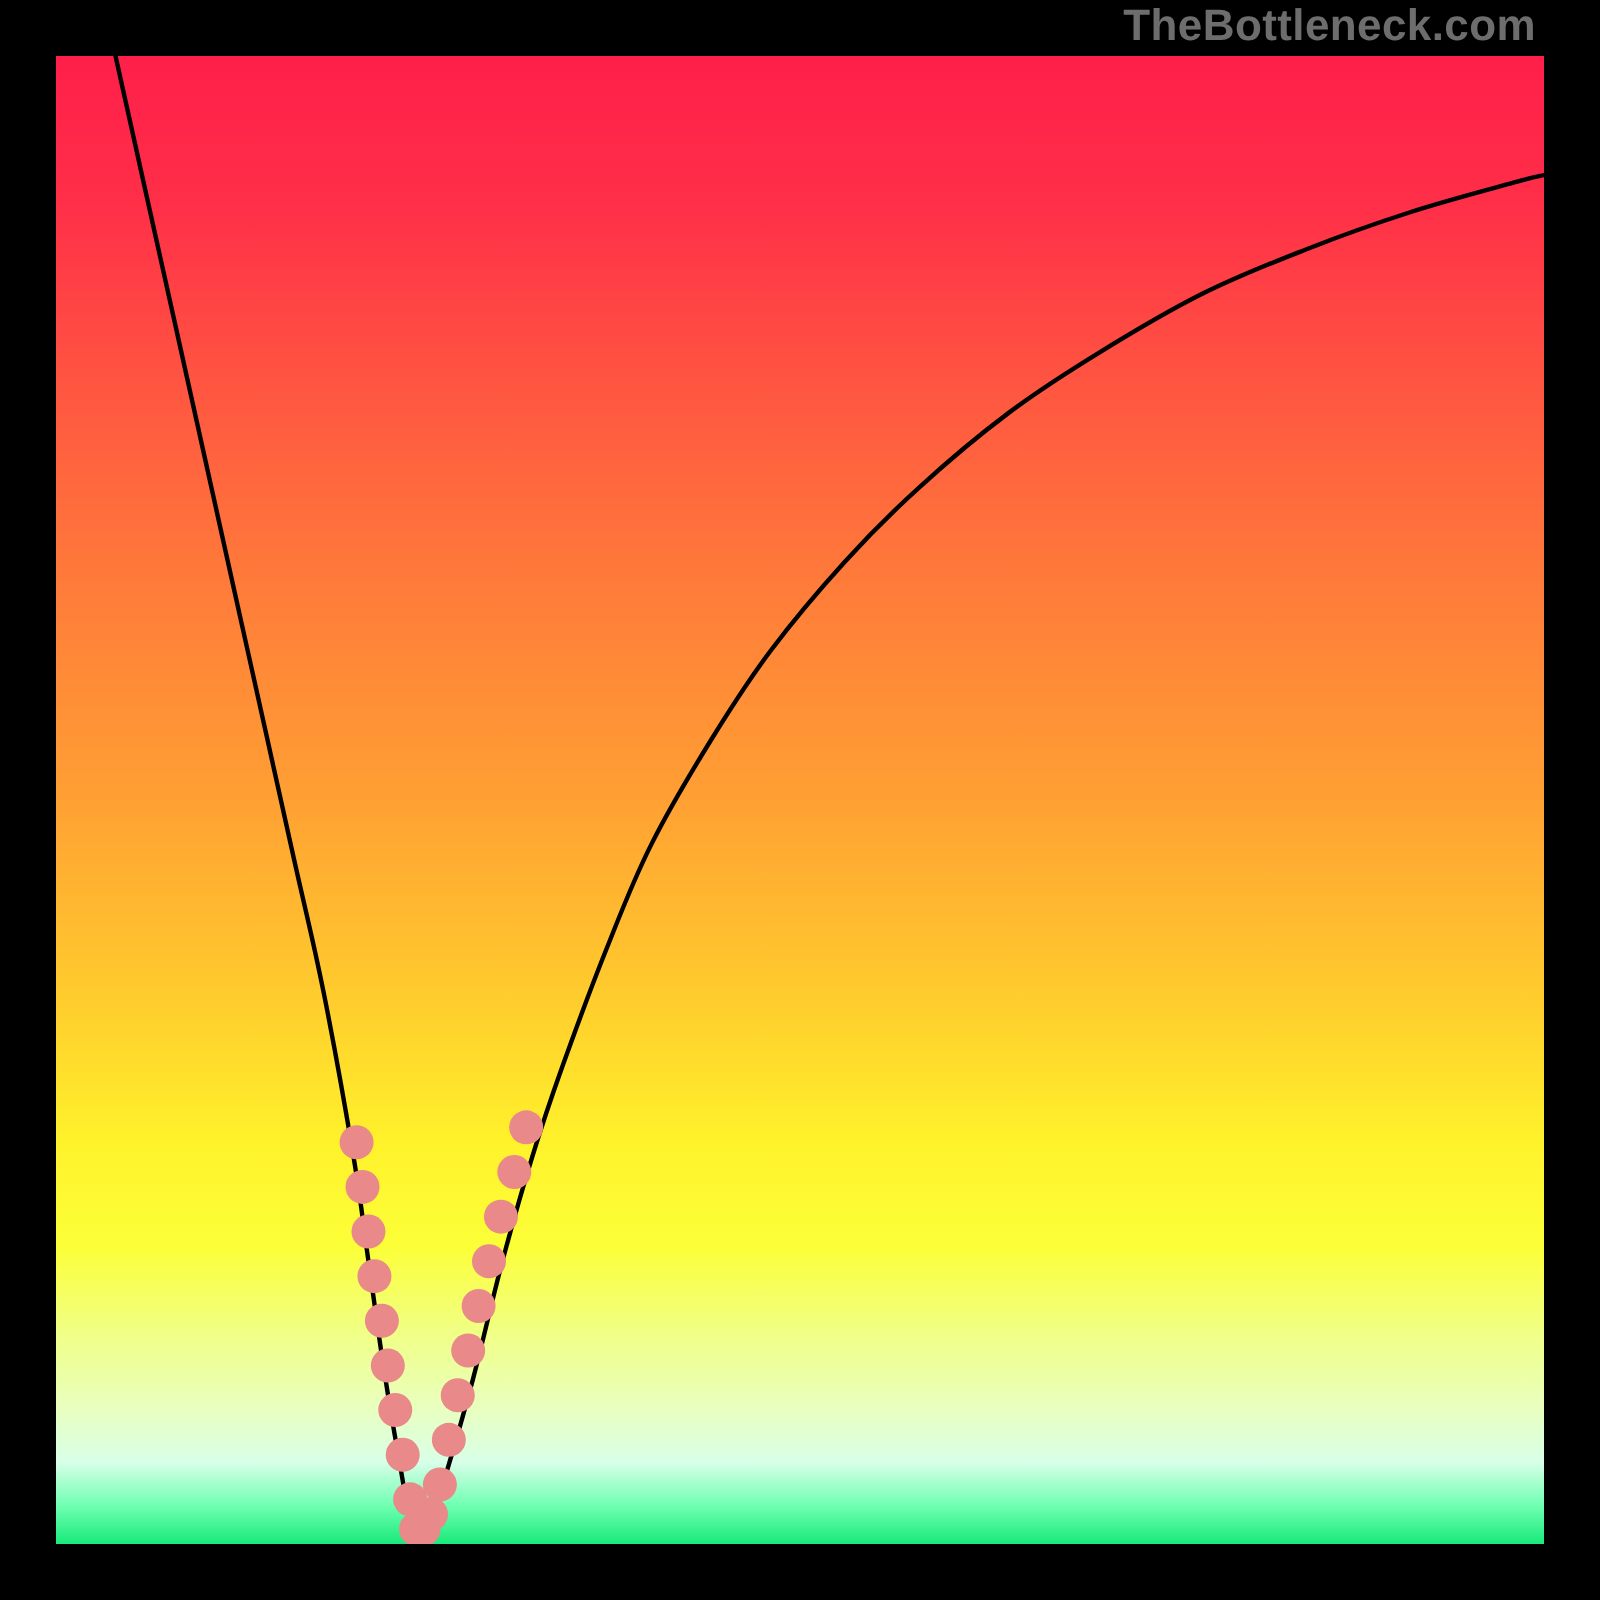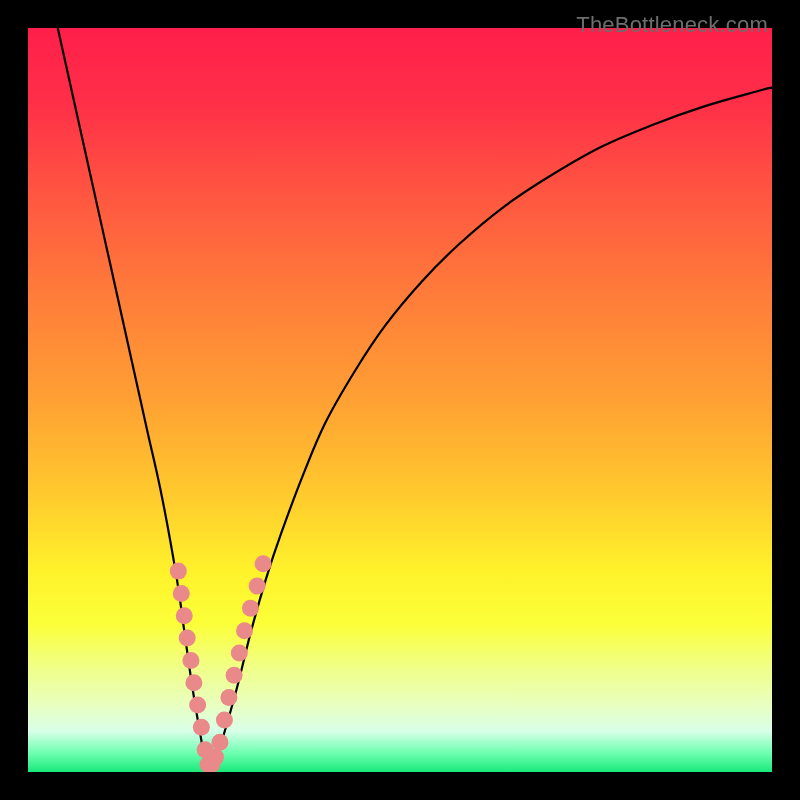--- a/index.html
+++ b/index.html
@@ -36,25 +36,25 @@
   }
   .curve-layer {
     position: absolute;
     left: 0;
     top: 0;
     width: 744px;
     height: 744px;
   }
   .watermark {
     position: absolute;
-    top: 12px;
+    top: 0;
     right: 32px;
     color: #6d6d6d;
     font-size: 22px;
-    font-weight: 400;
+    font-weight: 700;
     letter-spacing: 0.2px;
     user-select: none;
     margin-left: 24px;
   }
 </style>
 </head>
 <body>
 
 <div class="frame">
   <div class="plot-area">

